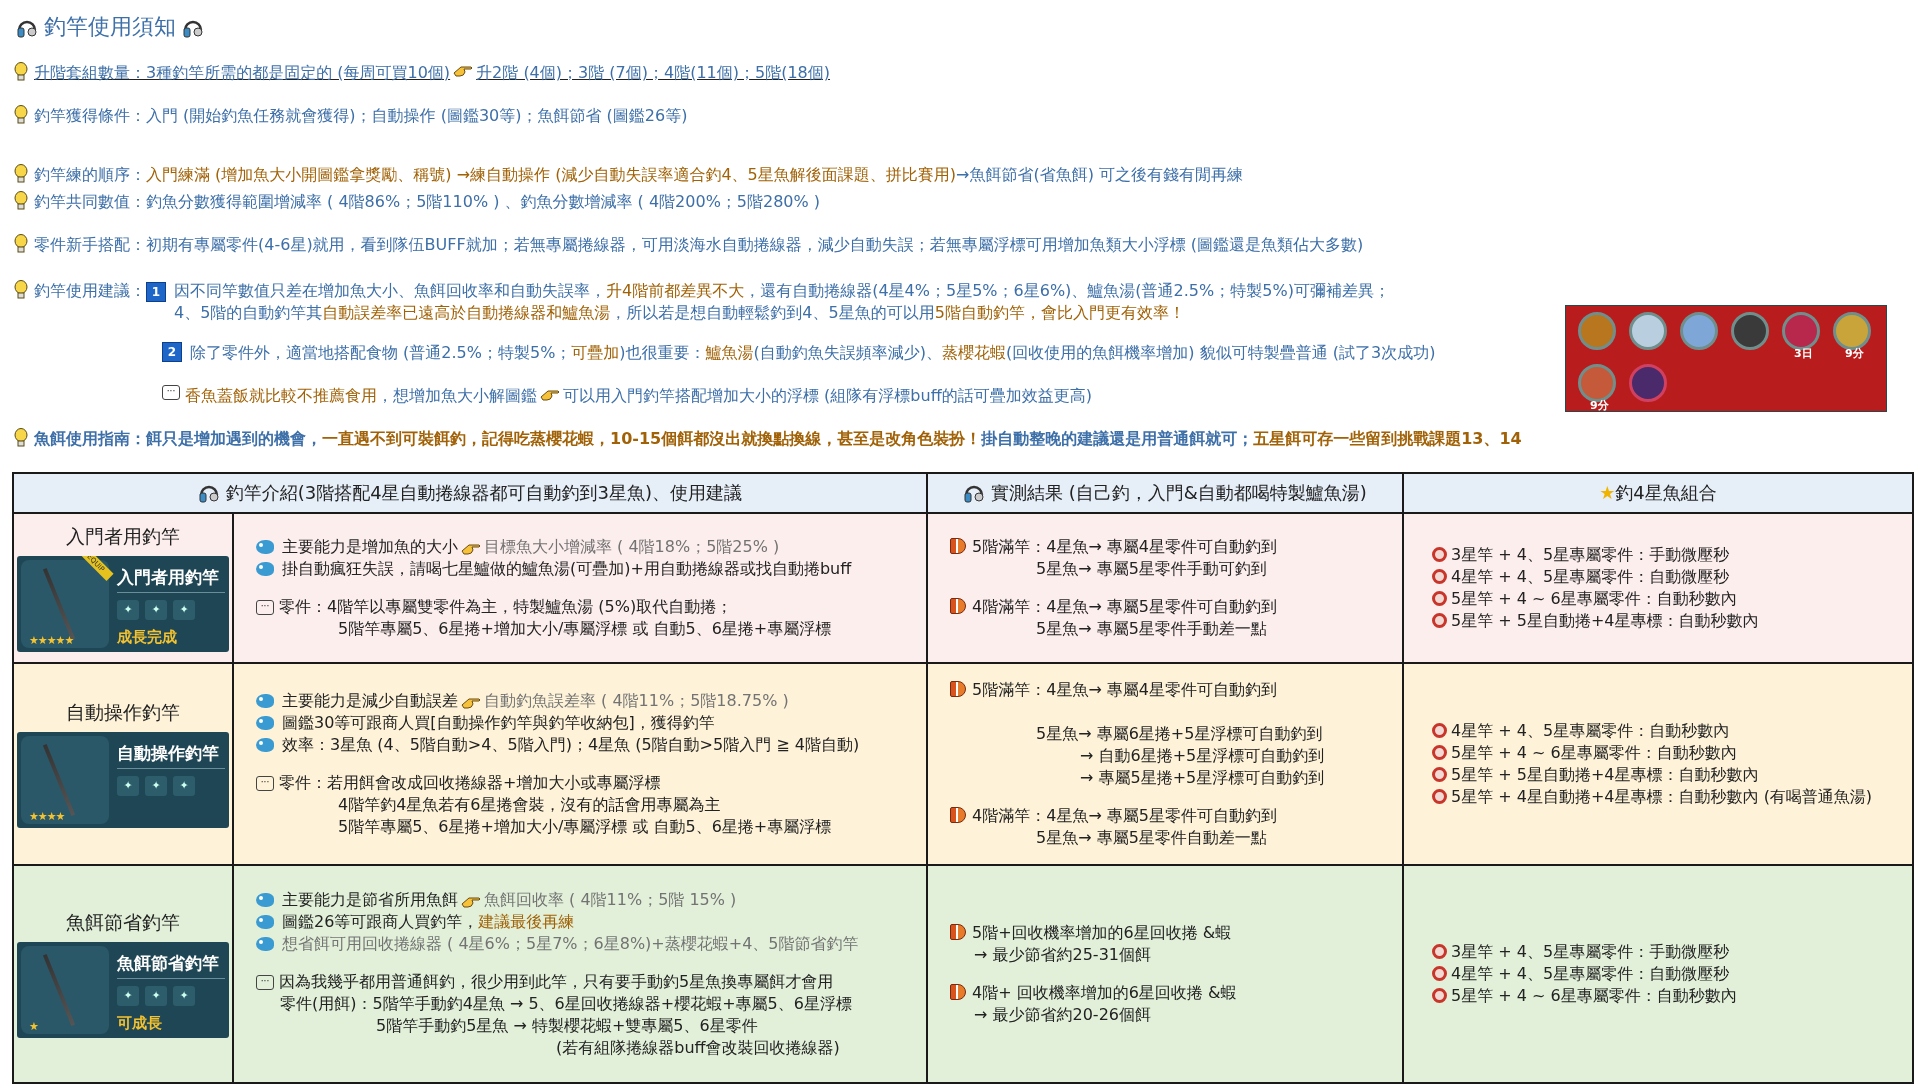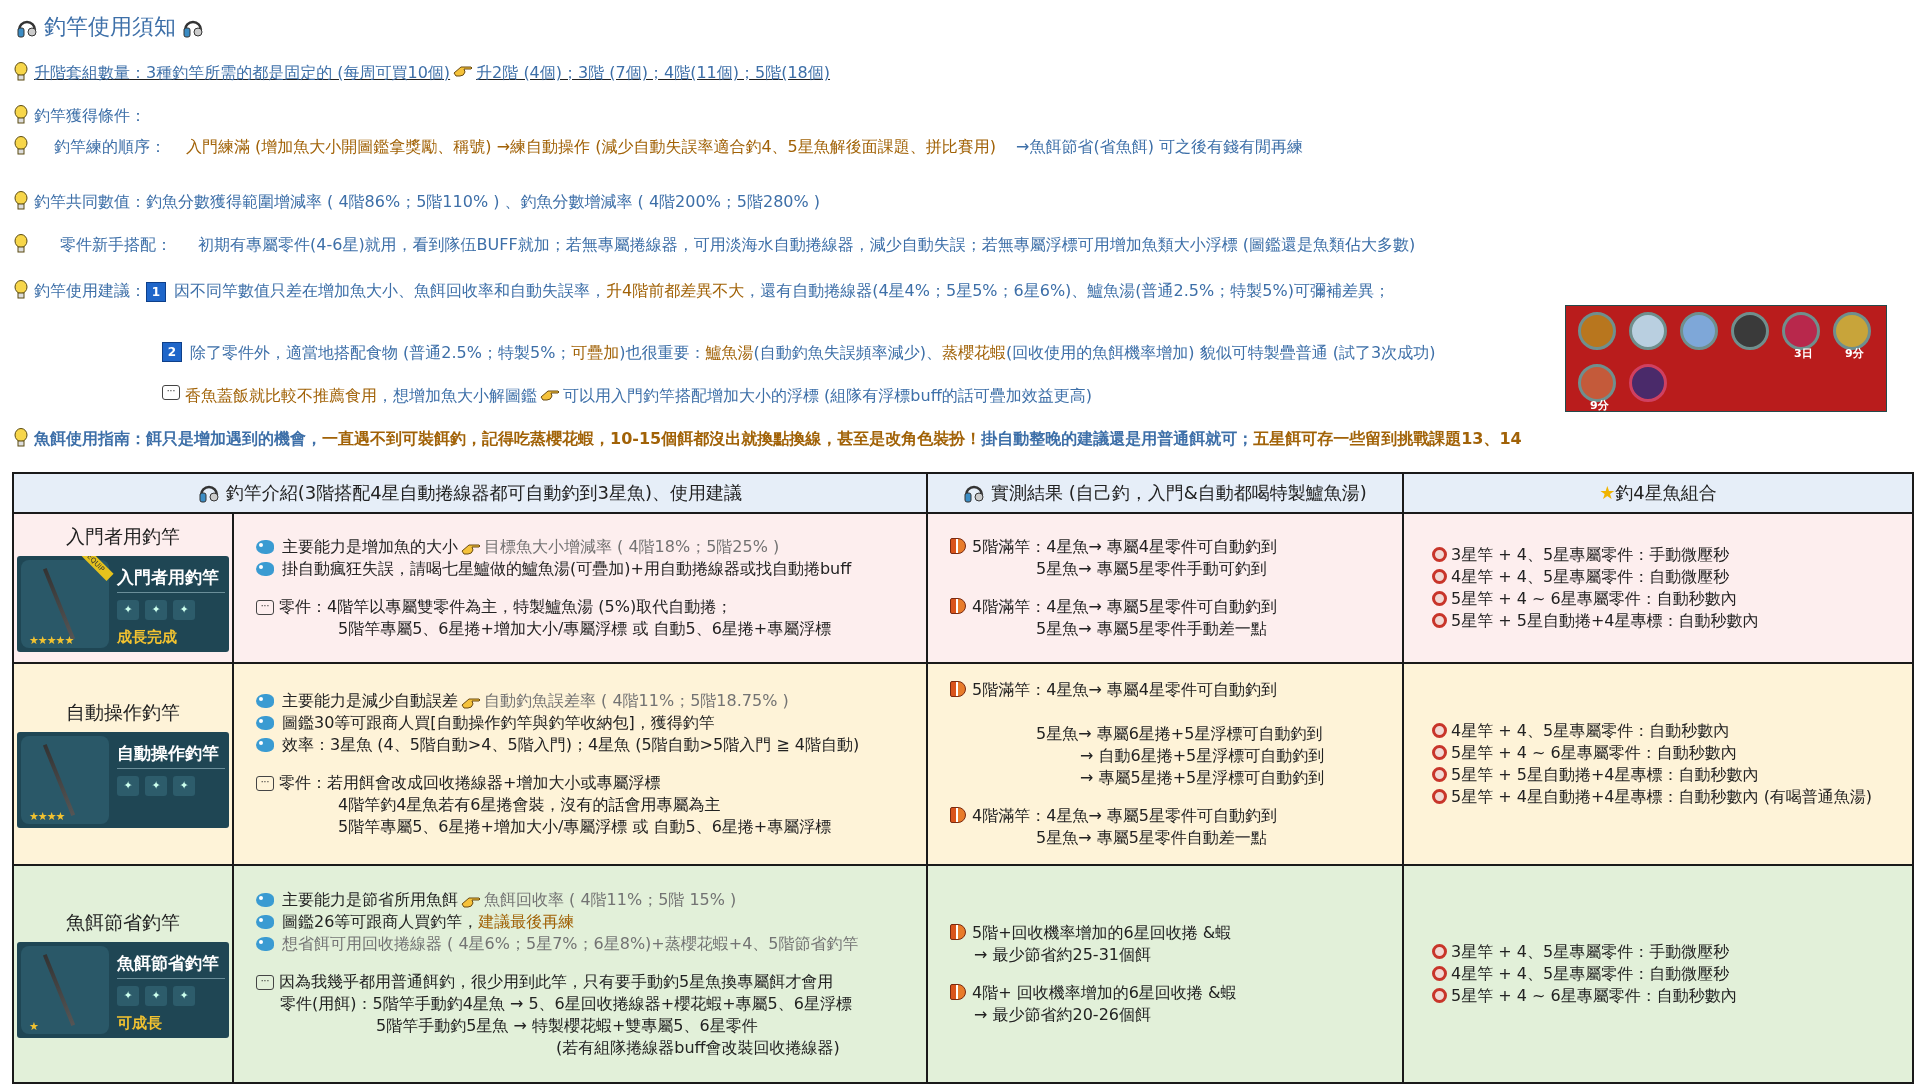--- a/index.html
+++ b/index.html
@@ -78,56 +78,58 @@
           <path d="M1 9 L8 3 L18 3 Q20 4 18 5 L11 5 L12 8 Q11 12 7 12 L3 12 Z" fill="#f5c23a" stroke="#6a4a10" stroke-width="1"></path>
         </svg></span>
       <span class="blue">升2階 (4個)；3階 (7個)；4階(11個)；5階(18個)</span>
     </div>
     <div class="note" style="top: 105px;">
       <span class="bulb"><svg viewBox="0 0 14 20">
           <ellipse cx="7" cy="7" rx="6" ry="6.5" fill="#f7d64a" stroke="#5a4a10"></ellipse>
           <rect x="4" y="13" width="6" height="5" fill="#ddd" stroke="#5a4a10"></rect>
         </svg></span>
       <span class="blue">釣竿獲得條件：</span>
-    </div>
-    <div class="note" style="top: 136px; gap: 20px;">
+      <span class="blue">入門 (開始釣魚任務就會獲得)；自動操作 (圖鑑30等)；魚餌節省 (圖鑑26等)</span>
+    </div>
+    <div class="note" style="top: 164px;">
       <span class="bulb"><svg viewBox="0 0 14 20">
           <ellipse cx="7" cy="7" rx="6" ry="6.5" fill="#f7d64a" stroke="#5a4a10"></ellipse>
           <rect x="4" y="13" width="6" height="5" fill="#ddd" stroke="#5a4a10"></rect>
         </svg></span>
       <span class="blue">釣竿練的順序：</span>
       <span class="red">入門練滿 (增加魚大小開圖鑑拿獎勵、稱號) →練自動操作 (減少自動失誤率適合釣4、5星魚解後面課題、拼比賽用)</span>
       <span class="blue">→魚餌節省(省魚餌) 可之後有錢有閒再練</span>
     </div>
     <div class="note" style="top: 191px;">
       <span class="bulb"><svg viewBox="0 0 14 20">
           <ellipse cx="7" cy="7" rx="6" ry="6.5" fill="#f7d64a" stroke="#5a4a10"></ellipse>
           <rect x="4" y="13" width="6" height="5" fill="#ddd" stroke="#5a4a10"></rect>
         </svg></span>
       <span class="blue">釣竿共同數值：</span>
       <span class="blue">釣魚分數獲得範圍增減率 ( 4階86%；5階110% ) 、釣魚分數增減率 ( 4階200%；5階280% )</span>
     </div>
-    <div class="note" style="top: 234px; gap: 26px;">
+    <div class="note" style="top: 234px;">
       <span class="bulb"><svg viewBox="0 0 14 20">
           <ellipse cx="7" cy="7" rx="6" ry="6.5" fill="#f7d64a" stroke="#5a4a10"></ellipse>
           <rect x="4" y="13" width="6" height="5" fill="#ddd" stroke="#5a4a10"></rect>
         </svg></span>
       <span class="blue">零件新手搭配：</span>
       <span class="blue">初期有專屬零件(4-6星)就用，看到隊伍BUFF就加；若無專屬捲線器，可用淡海水自動捲線器，減少自動失誤；若無專屬浮標可用增加魚類大小浮標 (圖鑑還是魚類佔大多數)</span>
     </div>
   </div>
 
 <div class="note" style="top:280px;">
   <span class="bulb"><svg viewBox="0 0 14 20">
         <ellipse cx="7" cy="7" rx="6" ry="6.5" fill="#f7d64a" stroke="#5a4a10"></ellipse>
         <rect x="4" y="13" width="6" height="5" fill="#ddd" stroke="#5a4a10"></rect>
       </svg></span>
   <span class="blue">釣竿使用建議：</span>
   <div style="display:inline-block;">
     <div><span class="num">1</span><span id="s1l1"><span class="blue">因不同竿數值只差在增加魚大小、魚餌回收率和自動失誤率，</span><span class="red">升4階前都差異不大</span><span class="blue">，還有自動捲線器(4星4%；5星5%；6星6%)、鱸魚湯(普通2.5%；特製5%)可彌補差異；</span></span></div>
+    <div style="padding-left:28px;" id="s1l2"><span class="blue">4、5階的自動釣竿其</span><span class="red">自動誤差率已遠高於自動捲線器和鱸魚湯</span><span class="blue">，所以若是想自動輕鬆釣到4、5星魚的可以用</span><span class="red">5階自動釣竿，會比入門更有效率！</span></div>
   </div>
 </div>
 <div class="note" style="top:342px;left:162px;">
   <span class="num">2</span>
     <span id="s2"><span class="blue">除了零件外，適當地搭配食物 (普通2.5%；特製5%；</span><span class="red">可疊加</span><span class="blue">)也很重要：</span><span class="red">鱸魚湯</span><span class="blue">(自動釣魚失誤頻率減少)、</span><span class="red">蒸櫻花蝦</span><span class="blue">(回收使用的魚餌機率增加) 貌似可特製疊普通 (試了3次成功)</span></span>
 </div>
 <div class="note" style="top:385px;left:162px;">
   <span class="bubble">···</span>
     <span id="s3"><span class="red">香魚蓋飯就比較不推薦食用</span><span class="blue">，想增加魚大小解圖鑑</span><span class="hand"><svg viewBox="0 0 20 14">
           <path d="M1 9 L8 3 L18 3 Q20 4 18 5 L11 5 L12 8 Q11 12 7 12 L3 12 Z" fill="#f5c23a" stroke="#6a4a10" stroke-width="1"></path>

